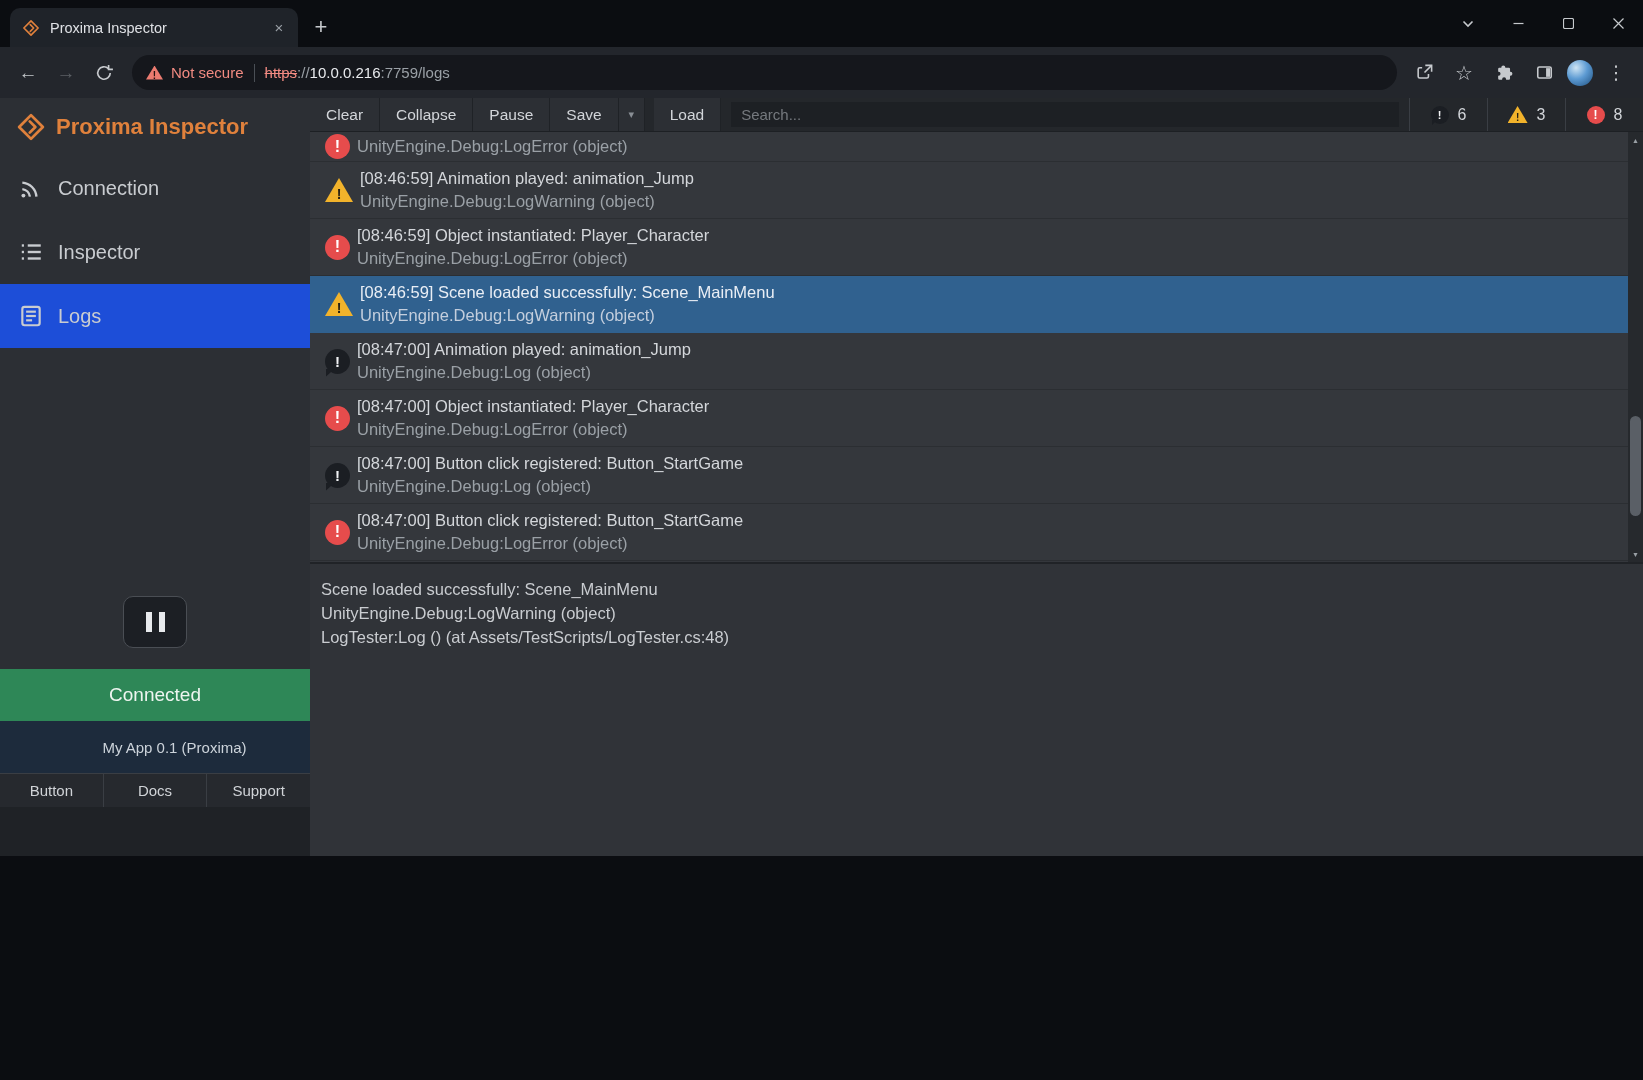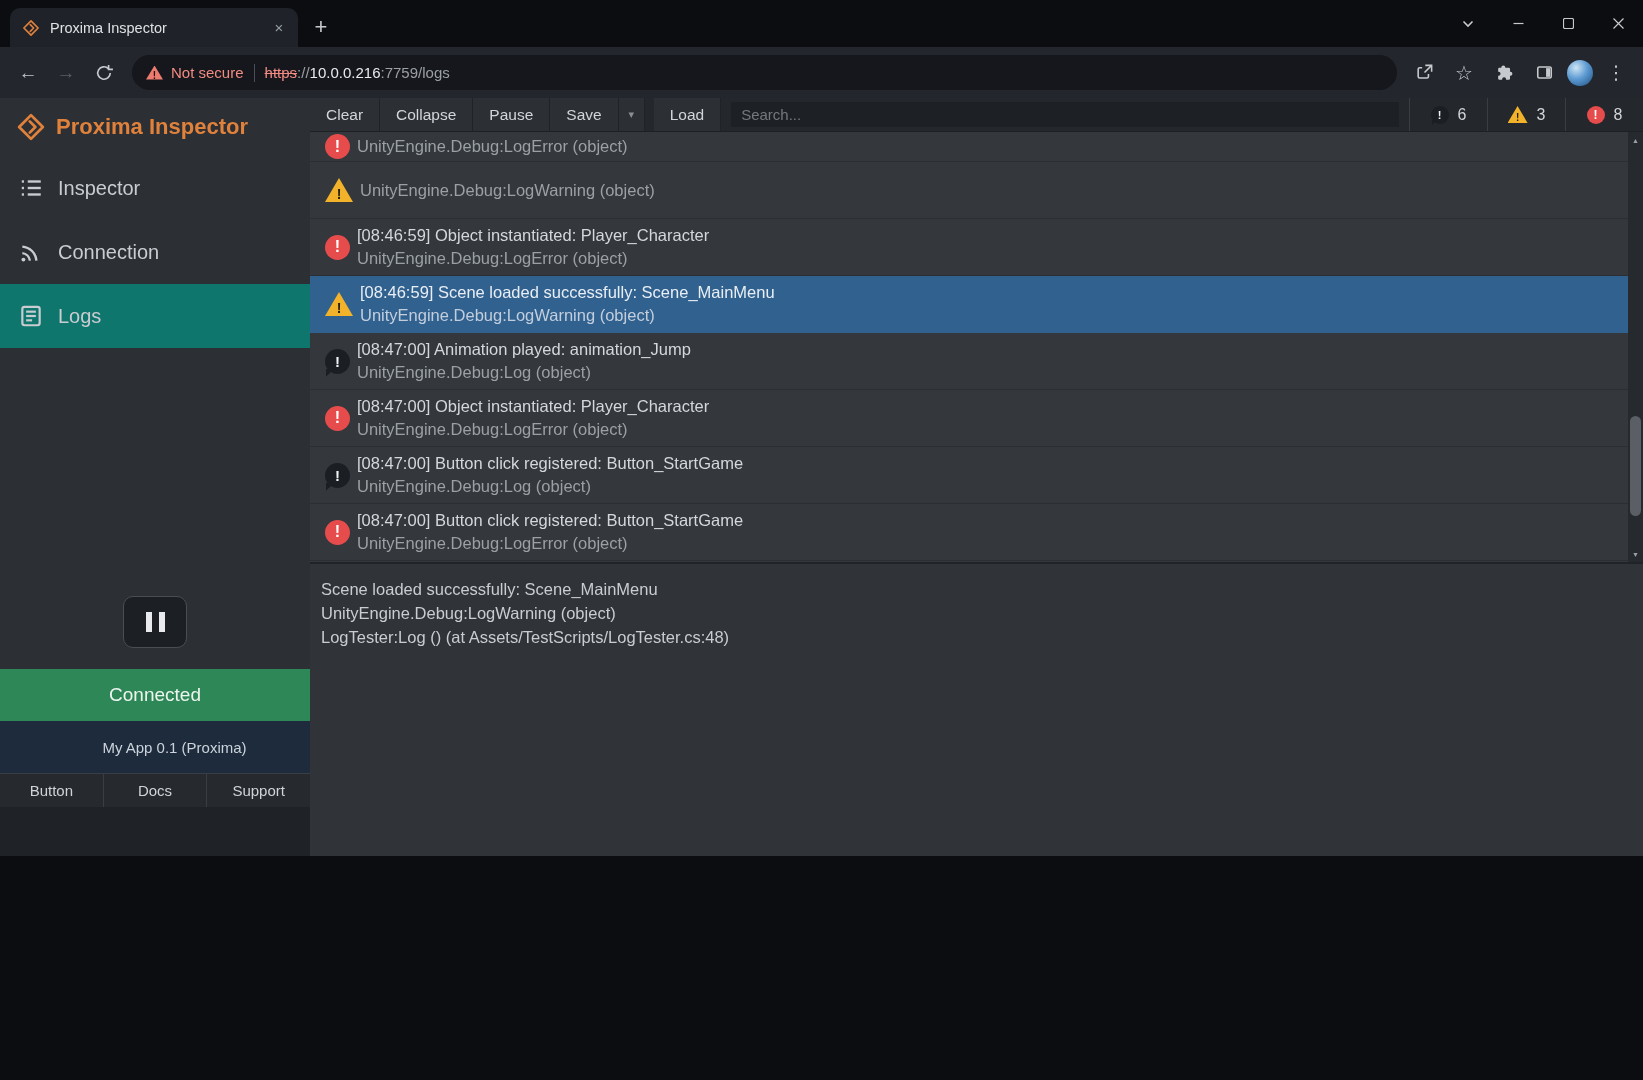--- a/index.html
+++ b/index.html
@@ -41,21 +41,21 @@
   .avatar {width:26px;height:26px;border-radius:50%;background:radial-gradient(circle at 35% 30%,#cfe5f4,#5d9bd3 45%,#1d4e7e);cursor:pointer;}
 
   
   .page {flex:1;display:flex;min-height:0;}
 
   
   .sidebar {width:310px;flex-shrink:0;background:#2c2f34;display:flex;flex-direction:column;}
   .logo-row {height:58px;display:flex;align-items:center;padding-left:16px;gap:10px;}
   .logo-text {color:#e0813c;font-size:22px;font-weight:bold;}
   .side-item {height:64px;display:flex;align-items:center;padding-left:18px;gap:14px;color:#c9ccd0;font-size:20px;cursor:pointer;}
-  .side-item.active {background:#0f766e;}
+  .side-item.active {background:#1d4ed8;}
   .console-glyph {width:26px;height:26px;background:#1c1f24;border-radius:5px;color:#dfe2e5;font-family:"DejaVu Sans Mono",monospace;font-size:11px;font-weight:bold;display:flex;align-items:center;justify-content:center;}
   .console-glyph::after {content:">_";}
   .sidebar-spacer {flex:1;}
   .pause-button {width:64px;height:52px;background:#1c1f24;border:1px solid #4a4e54;border-radius:10px;display:flex;align-items:center;justify-content:center;gap:7px;align-self:center;margin-bottom:21px;cursor:pointer;}
   .pause-bar {width:6px;height:20px;background:#e8eaed;}
   .status-bar {height:52px;background:#2e8757;color:#eef5f0;display:flex;align-items:center;justify-content:center;font-size:19px;}
   .app-bar {height:52px;background:#1d2b3c;color:#ccd3da;display:flex;align-items:center;justify-content:center;font-size:15px;padding-left:39px;}
   .sidebar-footer {height:34px;display:flex;border-top:1px solid #3a3e44;background:#26292e;}
   .footer-btn {flex:1;display:flex;align-items:center;justify-content:center;color:#d0d3d7;font-size:15px;border-right:1px solid #3a3e44;cursor:pointer;}
   .footer-btn:last-child {border-right:none;}
@@ -197,37 +197,37 @@
 
     <div class="sidebar">
       <div class="logo-row">
         <svg width="30" height="30" viewBox="0 0 24 24">
             <path d="M12 2.5 L21.5 12 L12 21.5 L2.5 12 Z" fill="none" stroke="#e0813c" stroke-width="2.2" stroke-linejoin="round"></path>
             <path d="M11 7.5 L15.5 12 L11 16.5" fill="none" stroke="#e0813c" stroke-width="2.2" stroke-linecap="round" stroke-linejoin="round"></path>
           </svg>
         <span class="logo-text">Proxima Inspector</span>
       </div>
       <div class="side-item">
+        <svg width="26" height="26" viewBox="0 0 24 24">
+            <circle cx="5" cy="19" r="1.8" fill="#c9ccd0"></circle>
+            <path d="M4 13 a8 8 0 0 1 7 7" fill="none" stroke="#c9ccd0" stroke-width="2.2"></path>
+            <path d="M4 7 a14 14 0 0 1 13 13" fill="none" stroke="#c9ccd0" stroke-width="2.2"></path>
+          </svg>
+        <span>Connection</span>
+      </div>
+      <div class="side-item">
         <svg width="26" height="26" viewBox="0 0 24 24" stroke="#c9ccd0" stroke-width="2.2">
             <line x1="9" y1="6" x2="21" y2="6"></line>
             <line x1="9" y1="12" x2="21" y2="12"></line>
             <line x1="9" y1="18" x2="21" y2="18"></line>
             <line x1="3.5" y1="6" x2="5.5" y2="6"></line>
             <line x1="3.5" y1="12" x2="5.5" y2="12"></line>
             <line x1="3.5" y1="18" x2="5.5" y2="18"></line>
           </svg>
         <span>Inspector</span>
-      </div>
-      <div class="side-item">
-        <svg width="26" height="26" viewBox="0 0 24 24">
-            <circle cx="5" cy="19" r="1.8" fill="#c9ccd0"></circle>
-            <path d="M4 13 a8 8 0 0 1 7 7" fill="none" stroke="#c9ccd0" stroke-width="2.2"></path>
-            <path d="M4 7 a14 14 0 0 1 13 13" fill="none" stroke="#c9ccd0" stroke-width="2.2"></path>
-          </svg>
-        <span>Connection</span>
       </div>
       <div class="side-item active">
         <svg width="26" height="26" viewBox="0 0 24 24" fill="none" stroke="#c9ccd0" stroke-width="2">
             <rect x="4" y="3.5" width="16" height="17" rx="2"></rect>
             <line x1="7.5" y1="8" x2="16.5" y2="8"></line>
             <line x1="7.5" y1="12" x2="16.5" y2="12"></line>
             <line x1="7.5" y1="16" x2="13" y2="16"></line>
           </svg>
         <span>Logs</span>
       </div>
@@ -279,20 +279,21 @@
           <div class="log-row partial">
             <span class="ic ic-error"></span>
             <div>
               <div class="log-stack">UnityEngine.Debug:LogError (object)</div>
             </div>
           </div>
 
           <div class="log-row">
             <span class="ic ic-warning"></span>
             <div>
+              <div class="log-msg">[08:46:59] Animation played: animation_Jump</div>
               <div class="log-stack">UnityEngine.Debug:LogWarning (object)</div>
             </div>
           </div>
 
           <div class="log-row">
             <span class="ic ic-error"></span>
             <div>
               <div class="log-msg">[08:46:59] Object instantiated: Player_Character</div>
               <div class="log-stack">UnityEngine.Debug:LogError (object)</div>
             </div>

